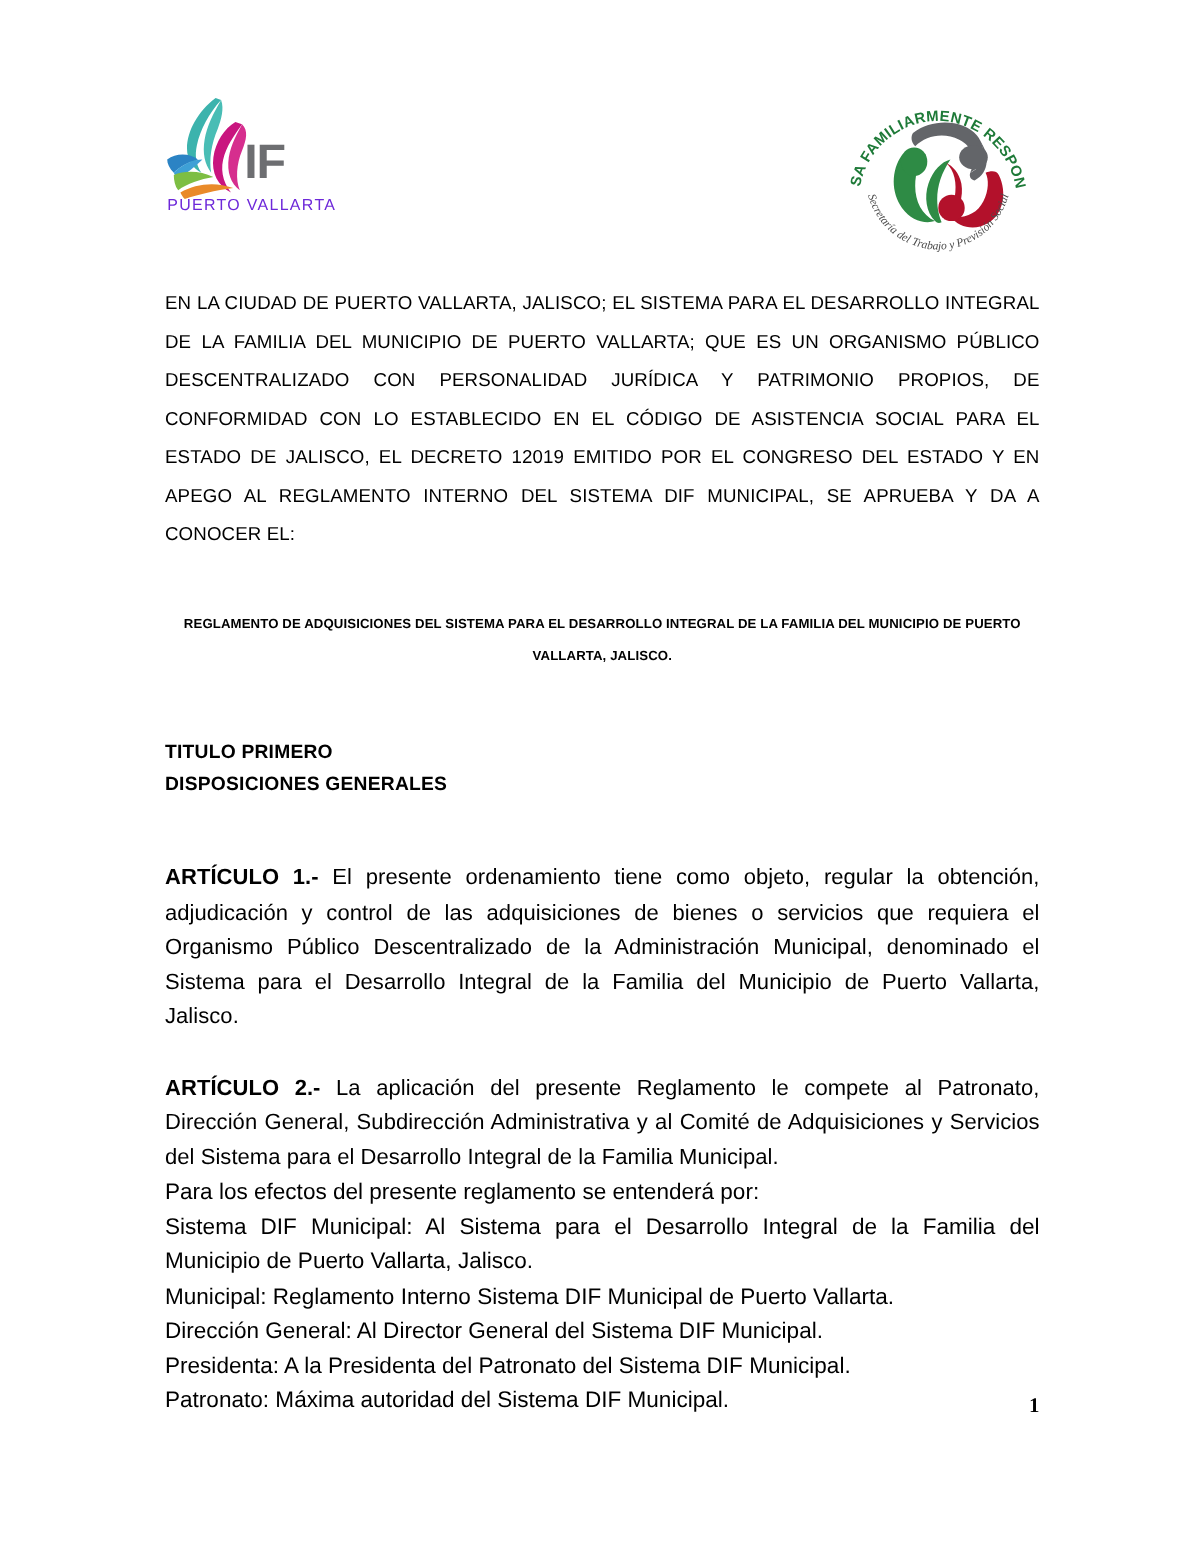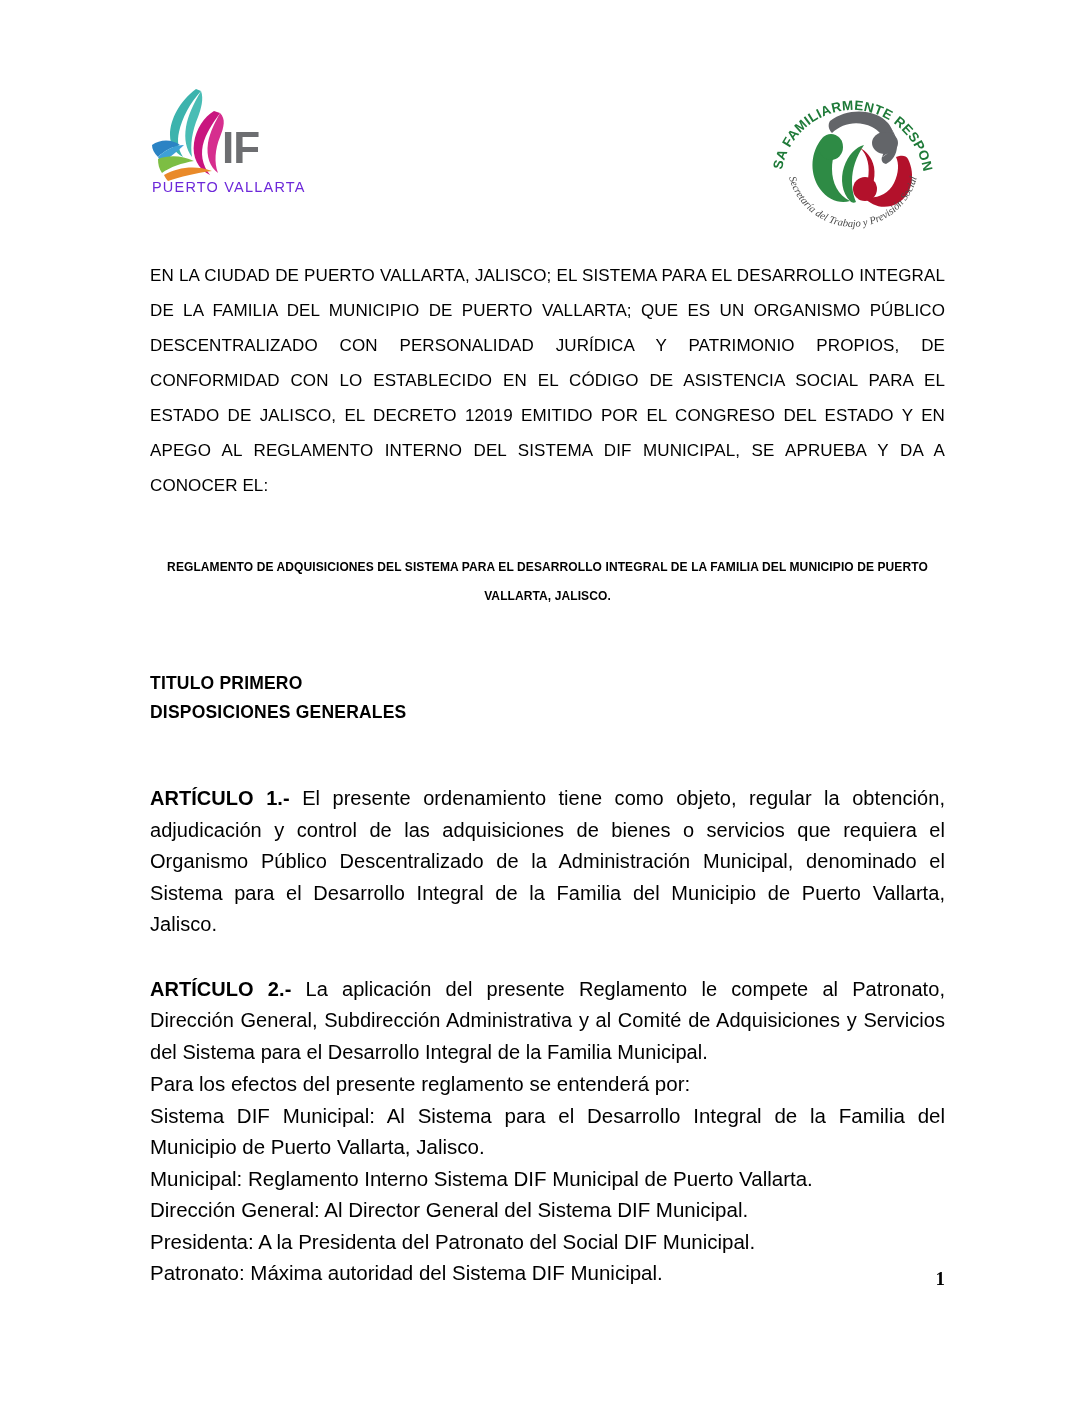--- a/index.html
+++ b/index.html
@@ -220,21 +220,21 @@
 
     <p class="plain-line">Para los efectos del presente reglamento se entenderá por:</p>
 
     <div class="defs">
       <p class="def-item"><span class="def-term">Sistema DIF Municipal</span><span>: </span><span>Al Sistema para el Desarrollo Integral de la Familia del Municipio de Puerto Vallarta, Jalisco.</span></p>
 
       <p class="def-item"><span class="def-term">Municipal</span><span>: </span><span>Reglamento Interno Sistema DIF Municipal de Puerto Vallarta.</span></p>
 
       <p class="def-item"><span class="def-term">Dirección General</span><span>: </span><span>Al Director General del Sistema DIF Municipal.</span></p>
 
-      <p class="def-item"><span class="def-term">Presidenta</span><span>: </span><span>A la Presidenta del Patronato del Social DIF Municipal.</span></p>
+      <p class="def-item"><span class="def-term">Presidenta</span><span>: </span><span>A la Presidenta del Patronato del Sistema DIF Municipal.</span></p>
 
       <p class="def-item"><span class="def-term">Patronato</span><span>: </span><span>Máxima autoridad del Sistema DIF Municipal.</span></p>
     </div>
   </div>
 
   <div class="page-number">1</div>
 
 </div>
 
 </body></html>

